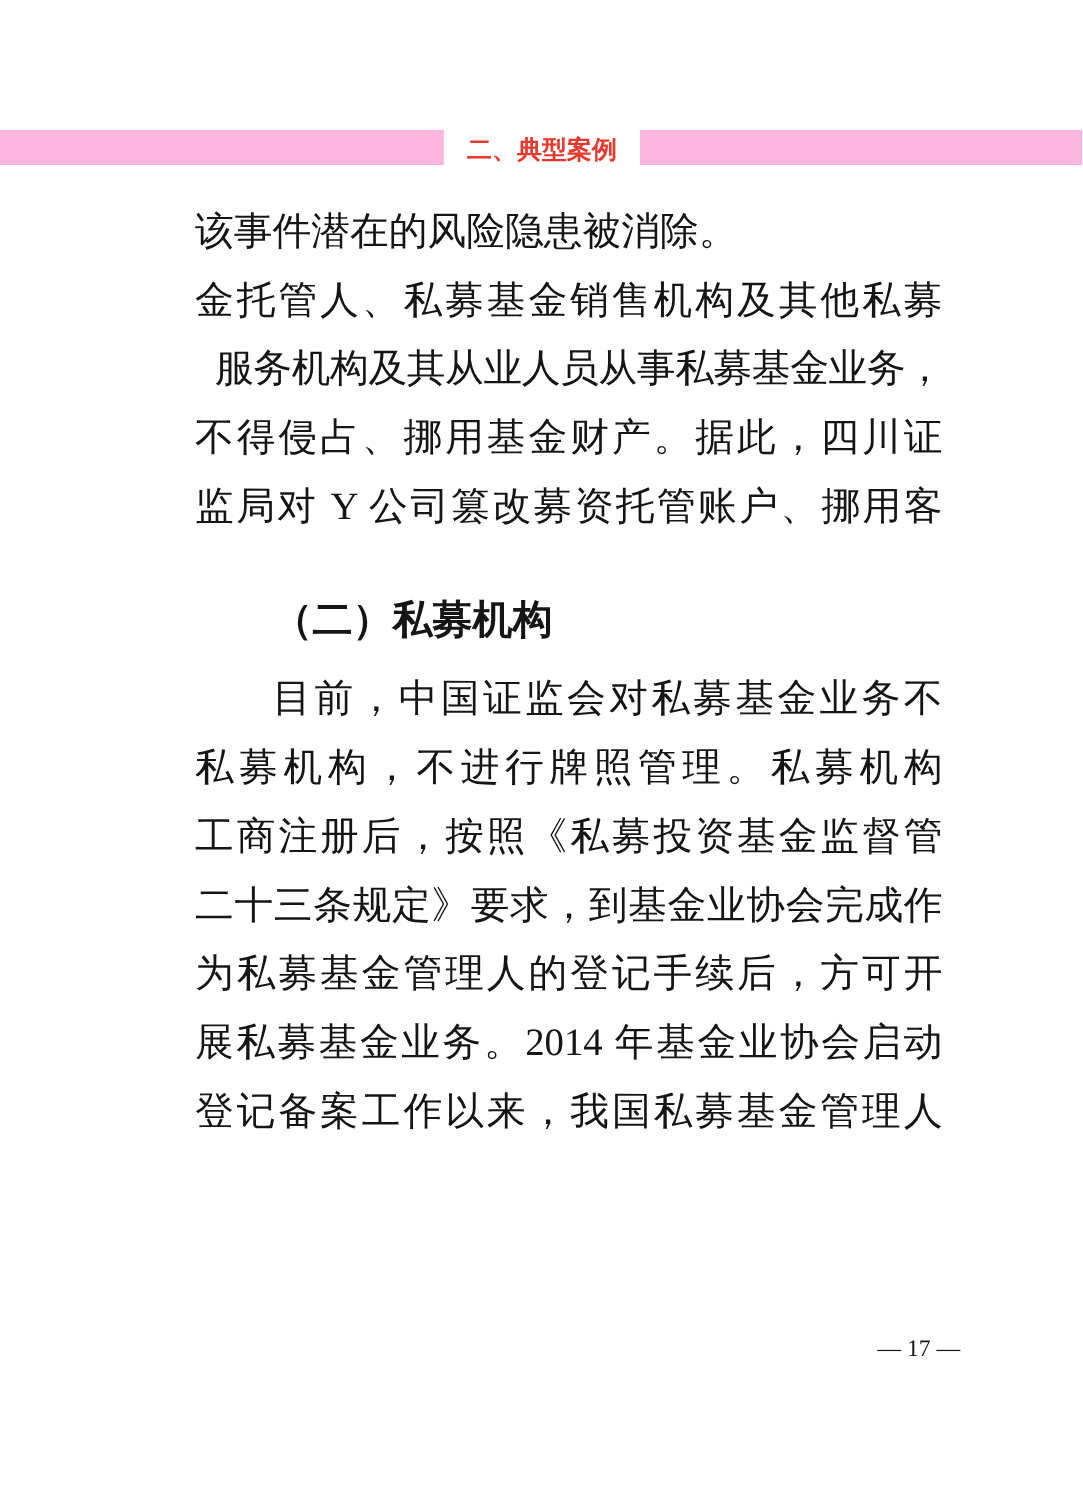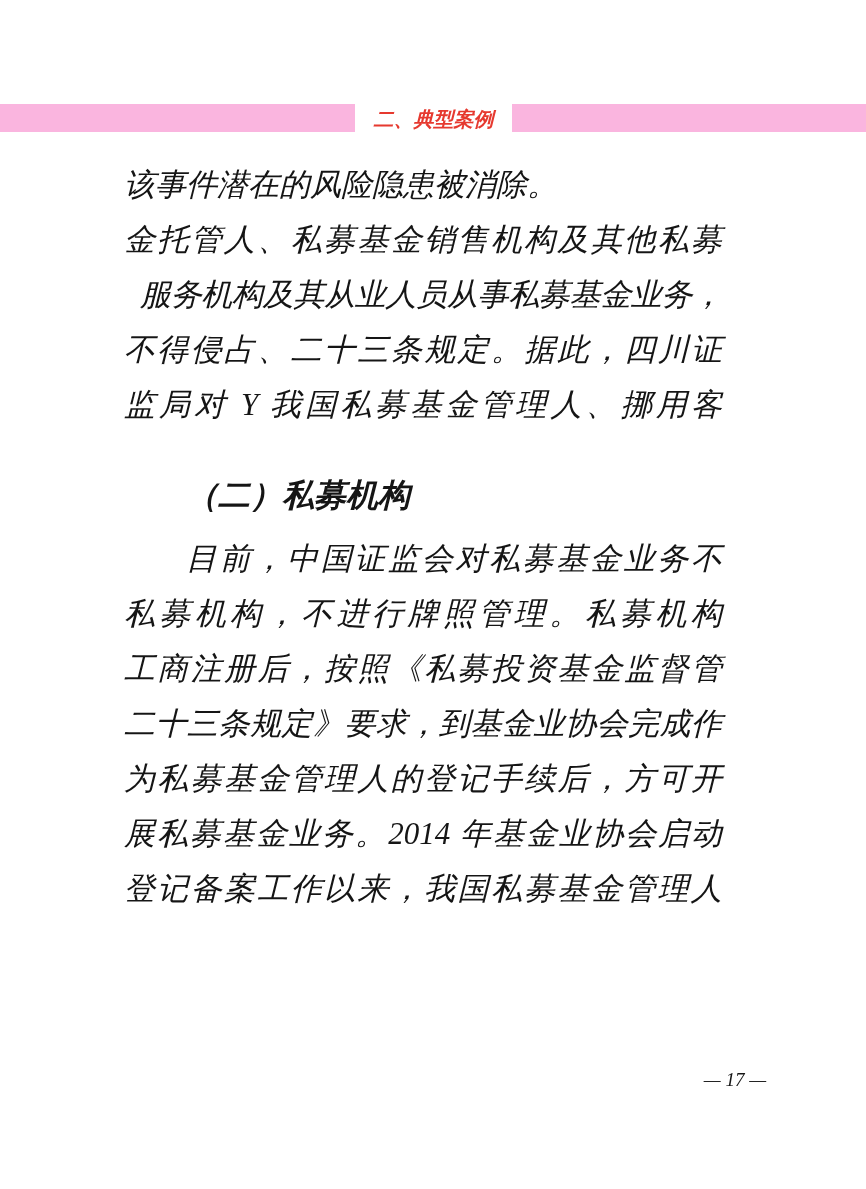--- a/index.html
+++ b/index.html
@@ -8,21 +8,20 @@
     background: #ffffff;
   }
   #page {
     position: relative;
     width: 866px;
     height: 1189px;
     background: #ffffff;
     overflow: hidden;
     font-family: "Liberation Serif", "DejaVu Serif", serif;
     color: var(--text-color, #151515);
-    font-style: italic;
   }
   
   #band {
     position: absolute;
     left: 0;
     top: 104px;
     width: 866px;
     height: 28px;
     background: var(--pink, #fab5df);
   }
@@ -41,21 +40,21 @@
     font-family: "Liberation Sans", "DejaVu Sans", sans-serif;
     font-weight: bold;
     font-size: 20px;
     letter-spacing: 0px;
     color: var(--red, #e6392f);
     white-space: nowrap;
   }
   
   #text-block {
     position: absolute;
-    left: 124px;
+    left: 156px;
     top: 157px;
     width: 598px;
   }
   .line {
     height: 55px;
     line-height: 55px;
     font-size: 31px;
     white-space: nowrap;
     color: var(--text-color, #151515);
   }
@@ -102,22 +101,22 @@
   <div id="band"></div>
 
   <div id="band-notch">
     <span id="band-title">二、典型案例</span>
   </div>
 
   <div id="text-block">
       <div class="line">该事件潜在的风险隐患被消除。</div>
       <div class="line justify">金托管人、私募基金销售机构及其他私募</div>
       <div class="line justify tight">服务机构及其从业人员从事私募基金业务，</div>
-      <div class="line justify">不得侵占、二十三条规定。据此，四川证</div>
-      <div class="line justify">监局对 Y 我国私募基金管理人、挪用客</div>
+      <div class="line justify">不得侵占、挪用基金财产。据此，四川证</div>
+      <div class="line justify">监局对 Y 公司篡改募资托管账户、挪用客</div>
       <div class="line heading">（二）私募机构</div>
       <div class="line indent justify">目前，中国证监会对私募基金业务不</div>
       <div class="line justify">私募机构，不进行牌照管理。私募机构</div>
       <div class="line justify">工商注册后，按照《私募投资基金监督管</div>
       <div class="line justify">二十三条规定》要求，到基金业协会完成作</div>
       <div class="line justify">为私募基金管理人的登记手续后，方可开</div>
       <div class="line justify">展私募基金业务。2014 年基金业协会启动</div>
       <div class="line justify">登记备案工作以来，我国私募基金管理人</div>
     </div>
 

